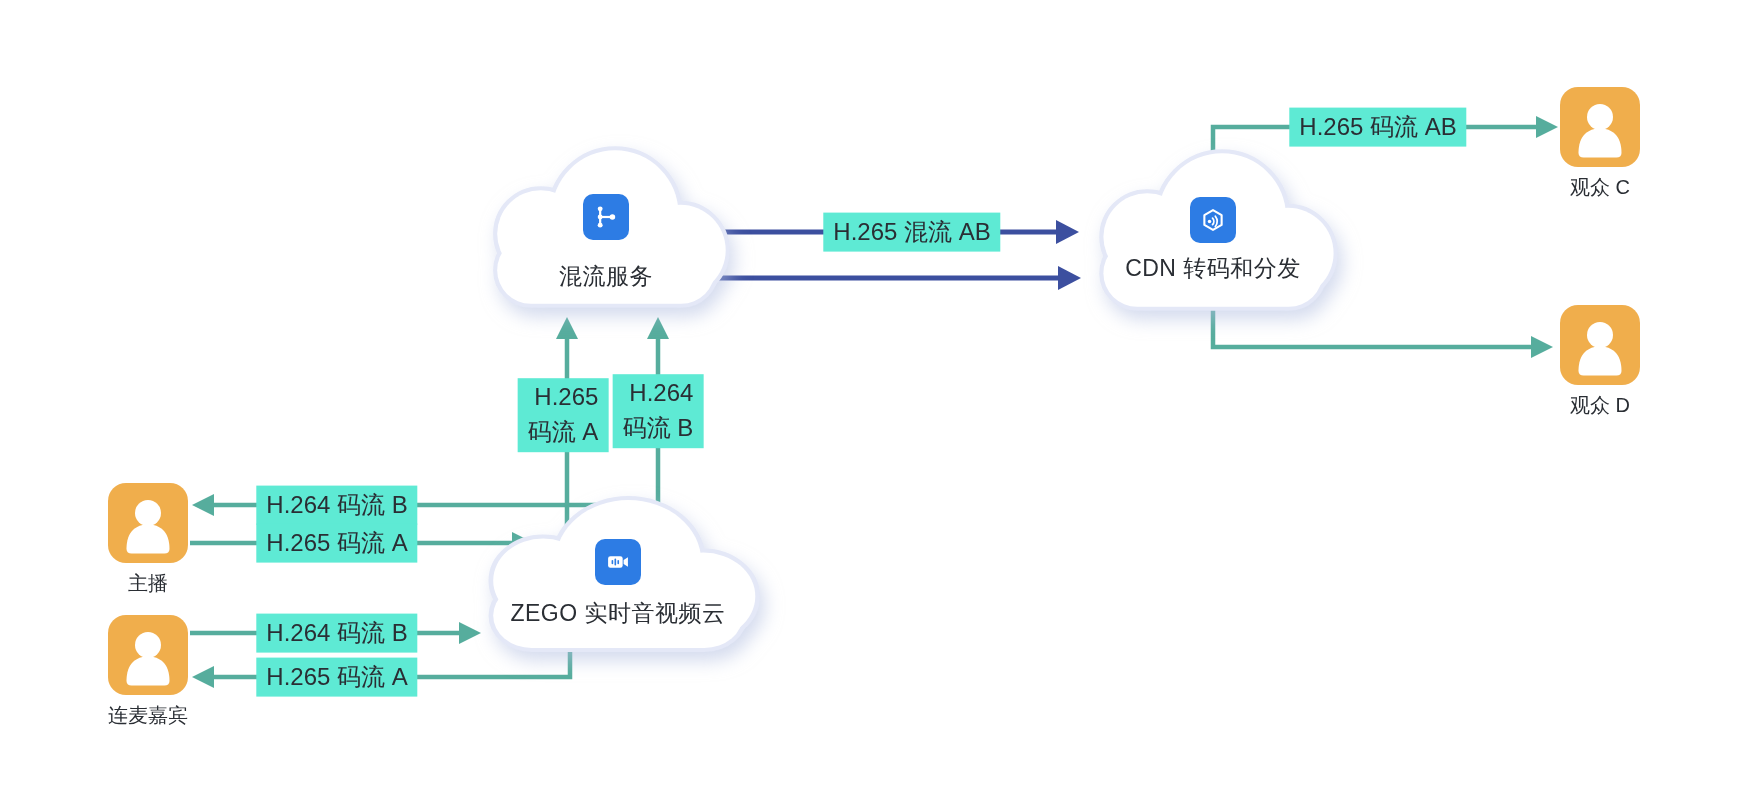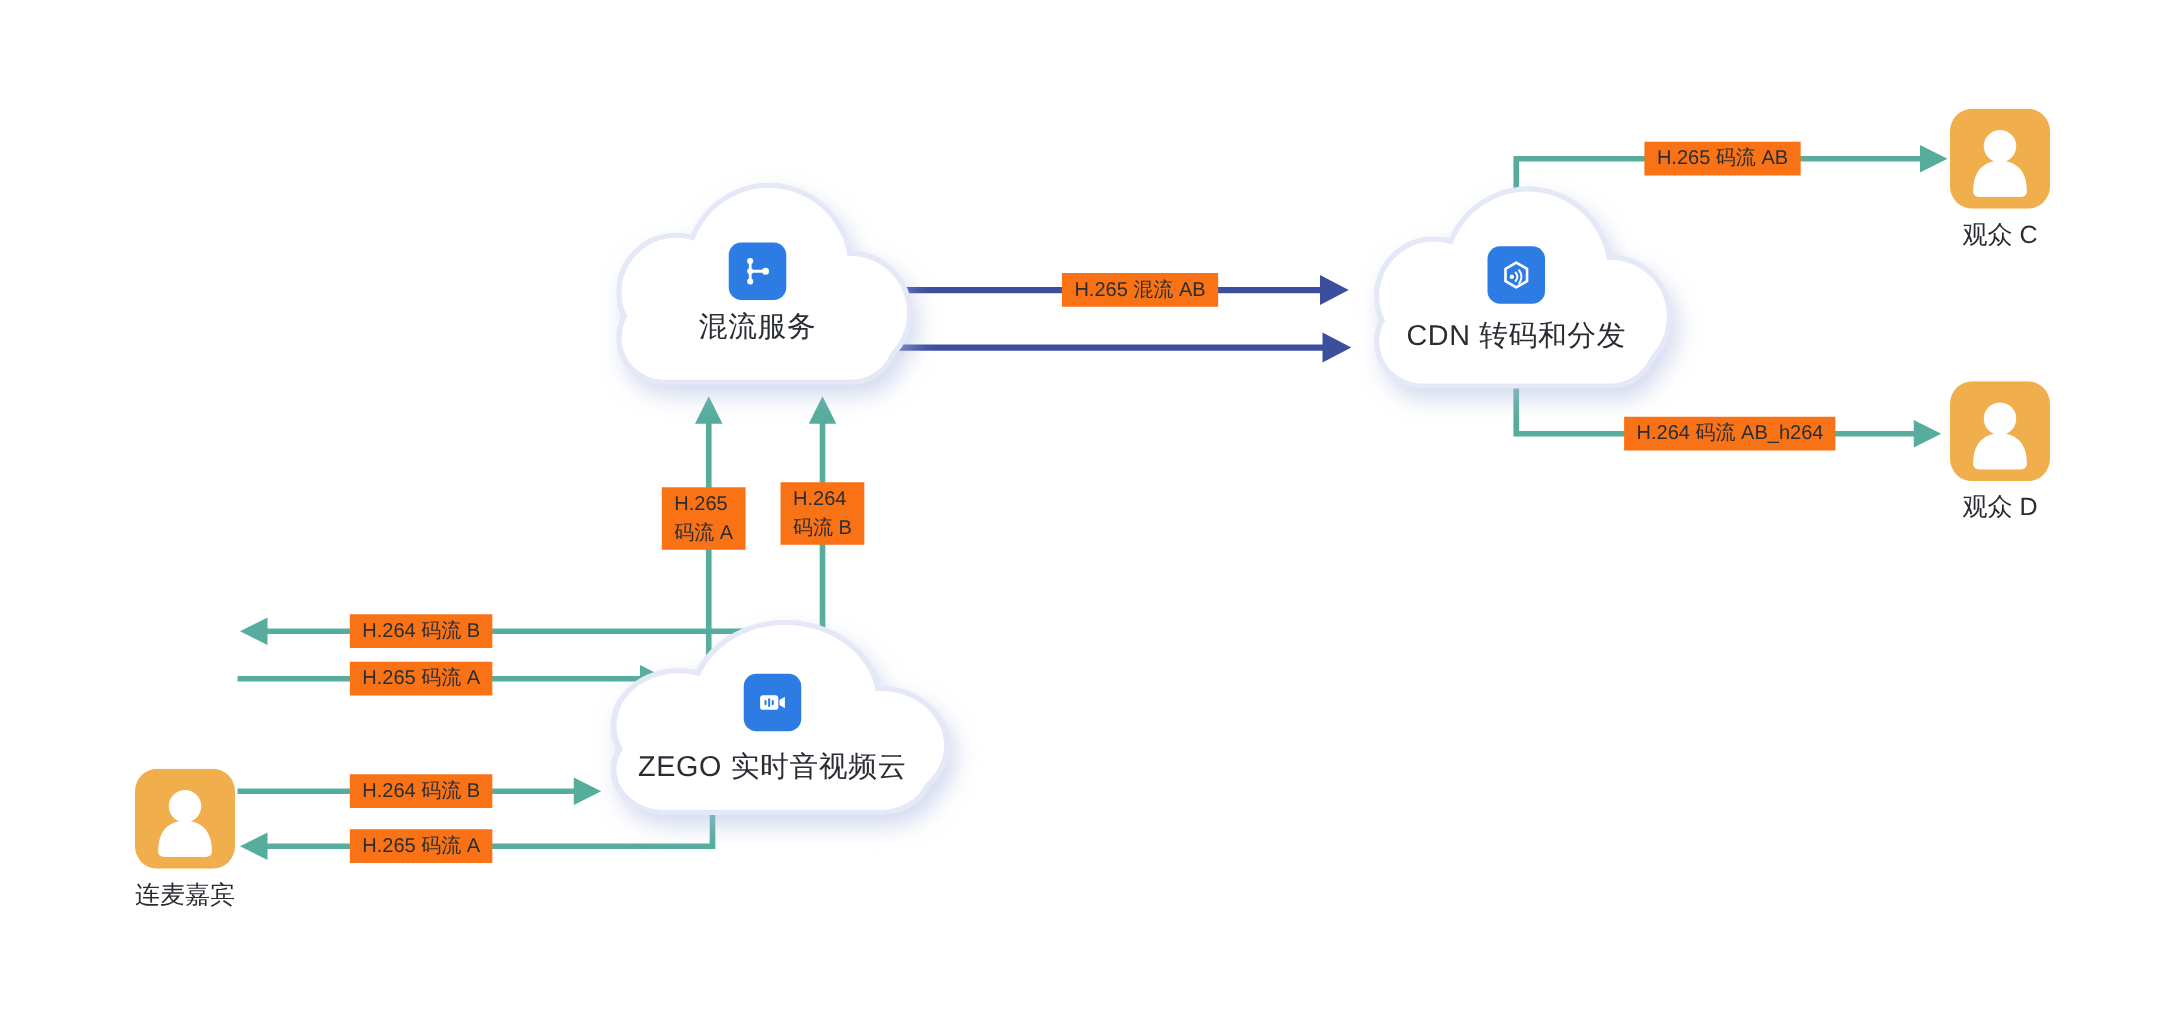--- a/index.html
+++ b/index.html
@@ -32,22 +32,22 @@
     display:flex;align-items:center;justify-content:center;flex:0 0 auto}
   .node-label{font-size:23px;font-weight:500;color:var(--text);white-space:nowrap;letter-spacing:.5px}
 
   
   .user{position:absolute;z-index:2;width:80px}
   .user-label{position:absolute;top:87px;left:50%;transform:translateX(-50%);
     font-size:20px;font-weight:500;color:var(--text);white-space:nowrap}
 
   
   .edge-label{position:absolute;z-index:3;transform:translate(-50%,-50%);
-    background:#f97316;padding:2px 10px;font-size:16px;color:var(--text);
-    white-space:pre-line;text-align:left;line-height:1.45}
+    background:#5eead4;padding:2px 10px;font-size:24px;color:var(--text);
+    white-space:pre-line;text-align:right;line-height:1.45}
 </style>
 </head>
 <body>
 
 <div id="canvas">
 
   <svg class="wires" width="1740" height="809">
 
     <g class="teal">
       <line x1="596" y1="505" x2="213" y2="505"></line>
@@ -108,21 +108,21 @@
         <circle cx="232" cy="118" r="50"></circle>
           <rect x="30" y="103" width="240" height="74" rx="37"></rect>
       </g>
       <g fill="var(--cloud-fill)">
         <circle cx="78" cy="100" r="48"></circle>
           <circle cx="160" cy="78" r="70"></circle>
         <circle cx="232" cy="118" r="50"></circle>
           <rect x="30" y="103" width="240" height="74" rx="37"></rect>
       </g>
     </svg>
-    <div class="cloud-content" style="padding-top:51px;gap:6px">
+    <div class="cloud-content" style="padding-top:51px;gap:21px">
       <div class="node-icon">
         <svg width="28" height="28" viewBox="0 0 24 24">
           <g stroke="#fff" stroke-width="1.9" fill="#fff">
             <line x1="7" y1="5" x2="7" y2="19"></line>
             <line x1="7" y1="12" x2="16.5" y2="12"></line>
             <circle cx="7" cy="5" r="2.1" stroke="none"></circle>
             <circle cx="7" cy="12" r="2.1" stroke="none"></circle>
             <circle cx="7" cy="19" r="2.1" stroke="none"></circle>
             <circle cx="17.5" cy="12" r="2.4" stroke="none"></circle>
           </g>
@@ -184,20 +184,29 @@
           <polygon points="12,3.5 19.4,7.75 19.4,16.25 12,20.5 4.6,16.25 4.6,7.75" stroke="#fff" stroke-width="1.8" stroke-linejoin="round"></polygon>
           <circle cx="9" cy="13.2" r="1.5" fill="#fff"></circle>
           <path d="M 11.6 10.4 A 4.1 4.1 0 0 1 11.6 16" stroke="#fff" stroke-width="1.5" stroke-linecap="round"></path>
           <path d="M 14 8.8 A 7.3 7.3 0 0 1 14 17.6" stroke="#fff" stroke-width="1.5" stroke-linecap="round"></path>
         </svg>
       </div>
       <div class="node-label">CDN 转码和分发</div>
     </div>
   </div>
 
+  <div class="user" style="left:108px;top:483px">
+    <svg width="80" height="80" viewBox="0 0 80 80">
+      <rect width="80" height="80" rx="18" fill="var(--orange)"></rect>
+      <circle cx="40" cy="30" r="13" fill="#fff"></circle>
+      <path d="M 18.5 66 C 18.5 48.5 28 41.5 40 41.5 C 52 41.5 61.5 48.5 61.5 66
+               C 61.5 69 59.5 70.5 56.5 70.5 L 23.5 70.5 C 20.5 70.5 18.5 69 18.5 66 Z" fill="#fff"></path>
+    </svg>
+    <div class="user-label">主播</div>
+  </div>
 
   <div class="user" style="left:108px;top:615px">
     <svg width="80" height="80" viewBox="0 0 80 80">
       <rect width="80" height="80" rx="18" fill="var(--orange)"></rect>
       <circle cx="40" cy="30" r="13" fill="#fff"></circle>
       <path d="M 18.5 66 C 18.5 48.5 28 41.5 40 41.5 C 52 41.5 61.5 48.5 61.5 66
                C 61.5 69 59.5 70.5 56.5 70.5 L 23.5 70.5 C 20.5 70.5 18.5 69 18.5 66 Z" fill="#fff"></path>
     </svg>
     <div class="user-label">连麦嘉宾</div>
   </div>
@@ -225,15 +234,14 @@
   <div class="edge-label" style="left:337px;top:505px">H.264 码流 B</div>
   <div class="edge-label" style="left:337px;top:543px">H.265 码流 A</div>
   <div class="edge-label" style="left:337px;top:633px">H.264 码流 B</div>
   <div class="edge-label" style="left:337px;top:677px">H.265 码流 A</div>
   <div class="edge-label" style="left:563px;top:415px">H.265
 码流 A</div>
   <div class="edge-label" style="left:658px;top:411px">H.264
 码流 B</div>
   <div class="edge-label" style="left:912px;top:232px">H.265 混流 AB</div>
   <div class="edge-label" style="left:1378px;top:127px">H.265 码流 AB</div>
-  <div class="edge-label" style="left:1384px;top:347px">H.264 码流 AB_h264</div>
 
 </div>
 
 </body></html>

